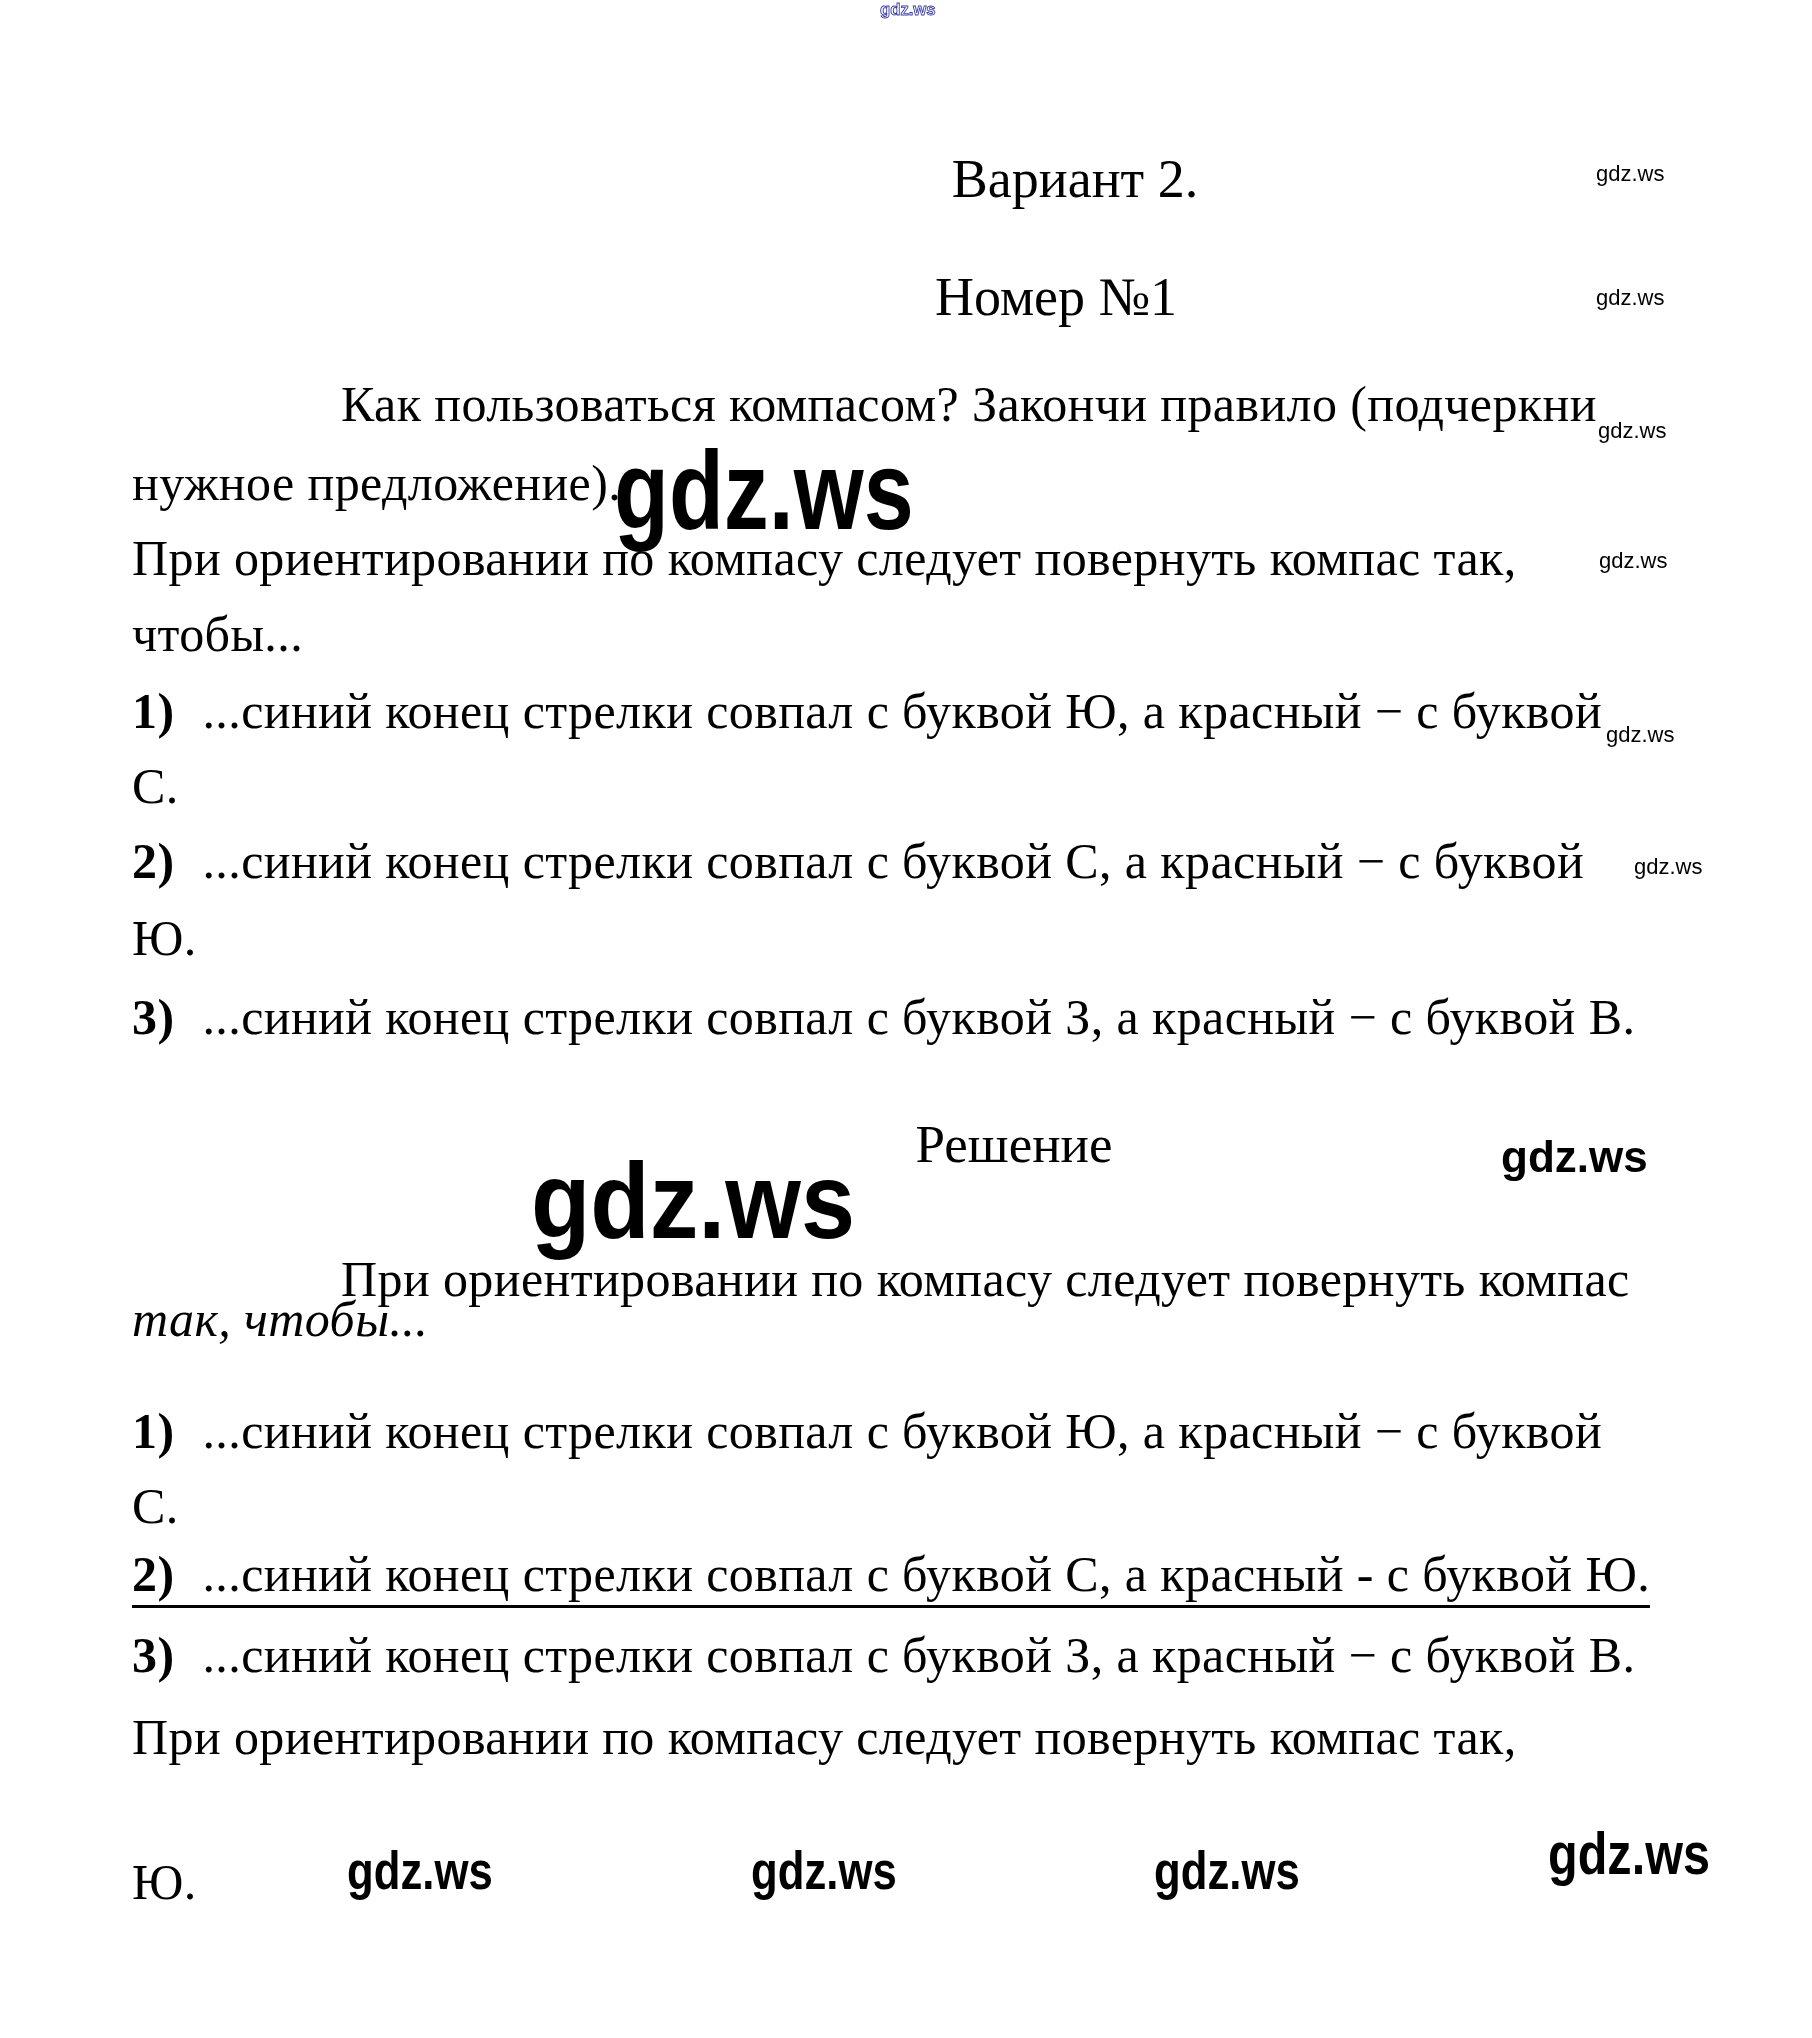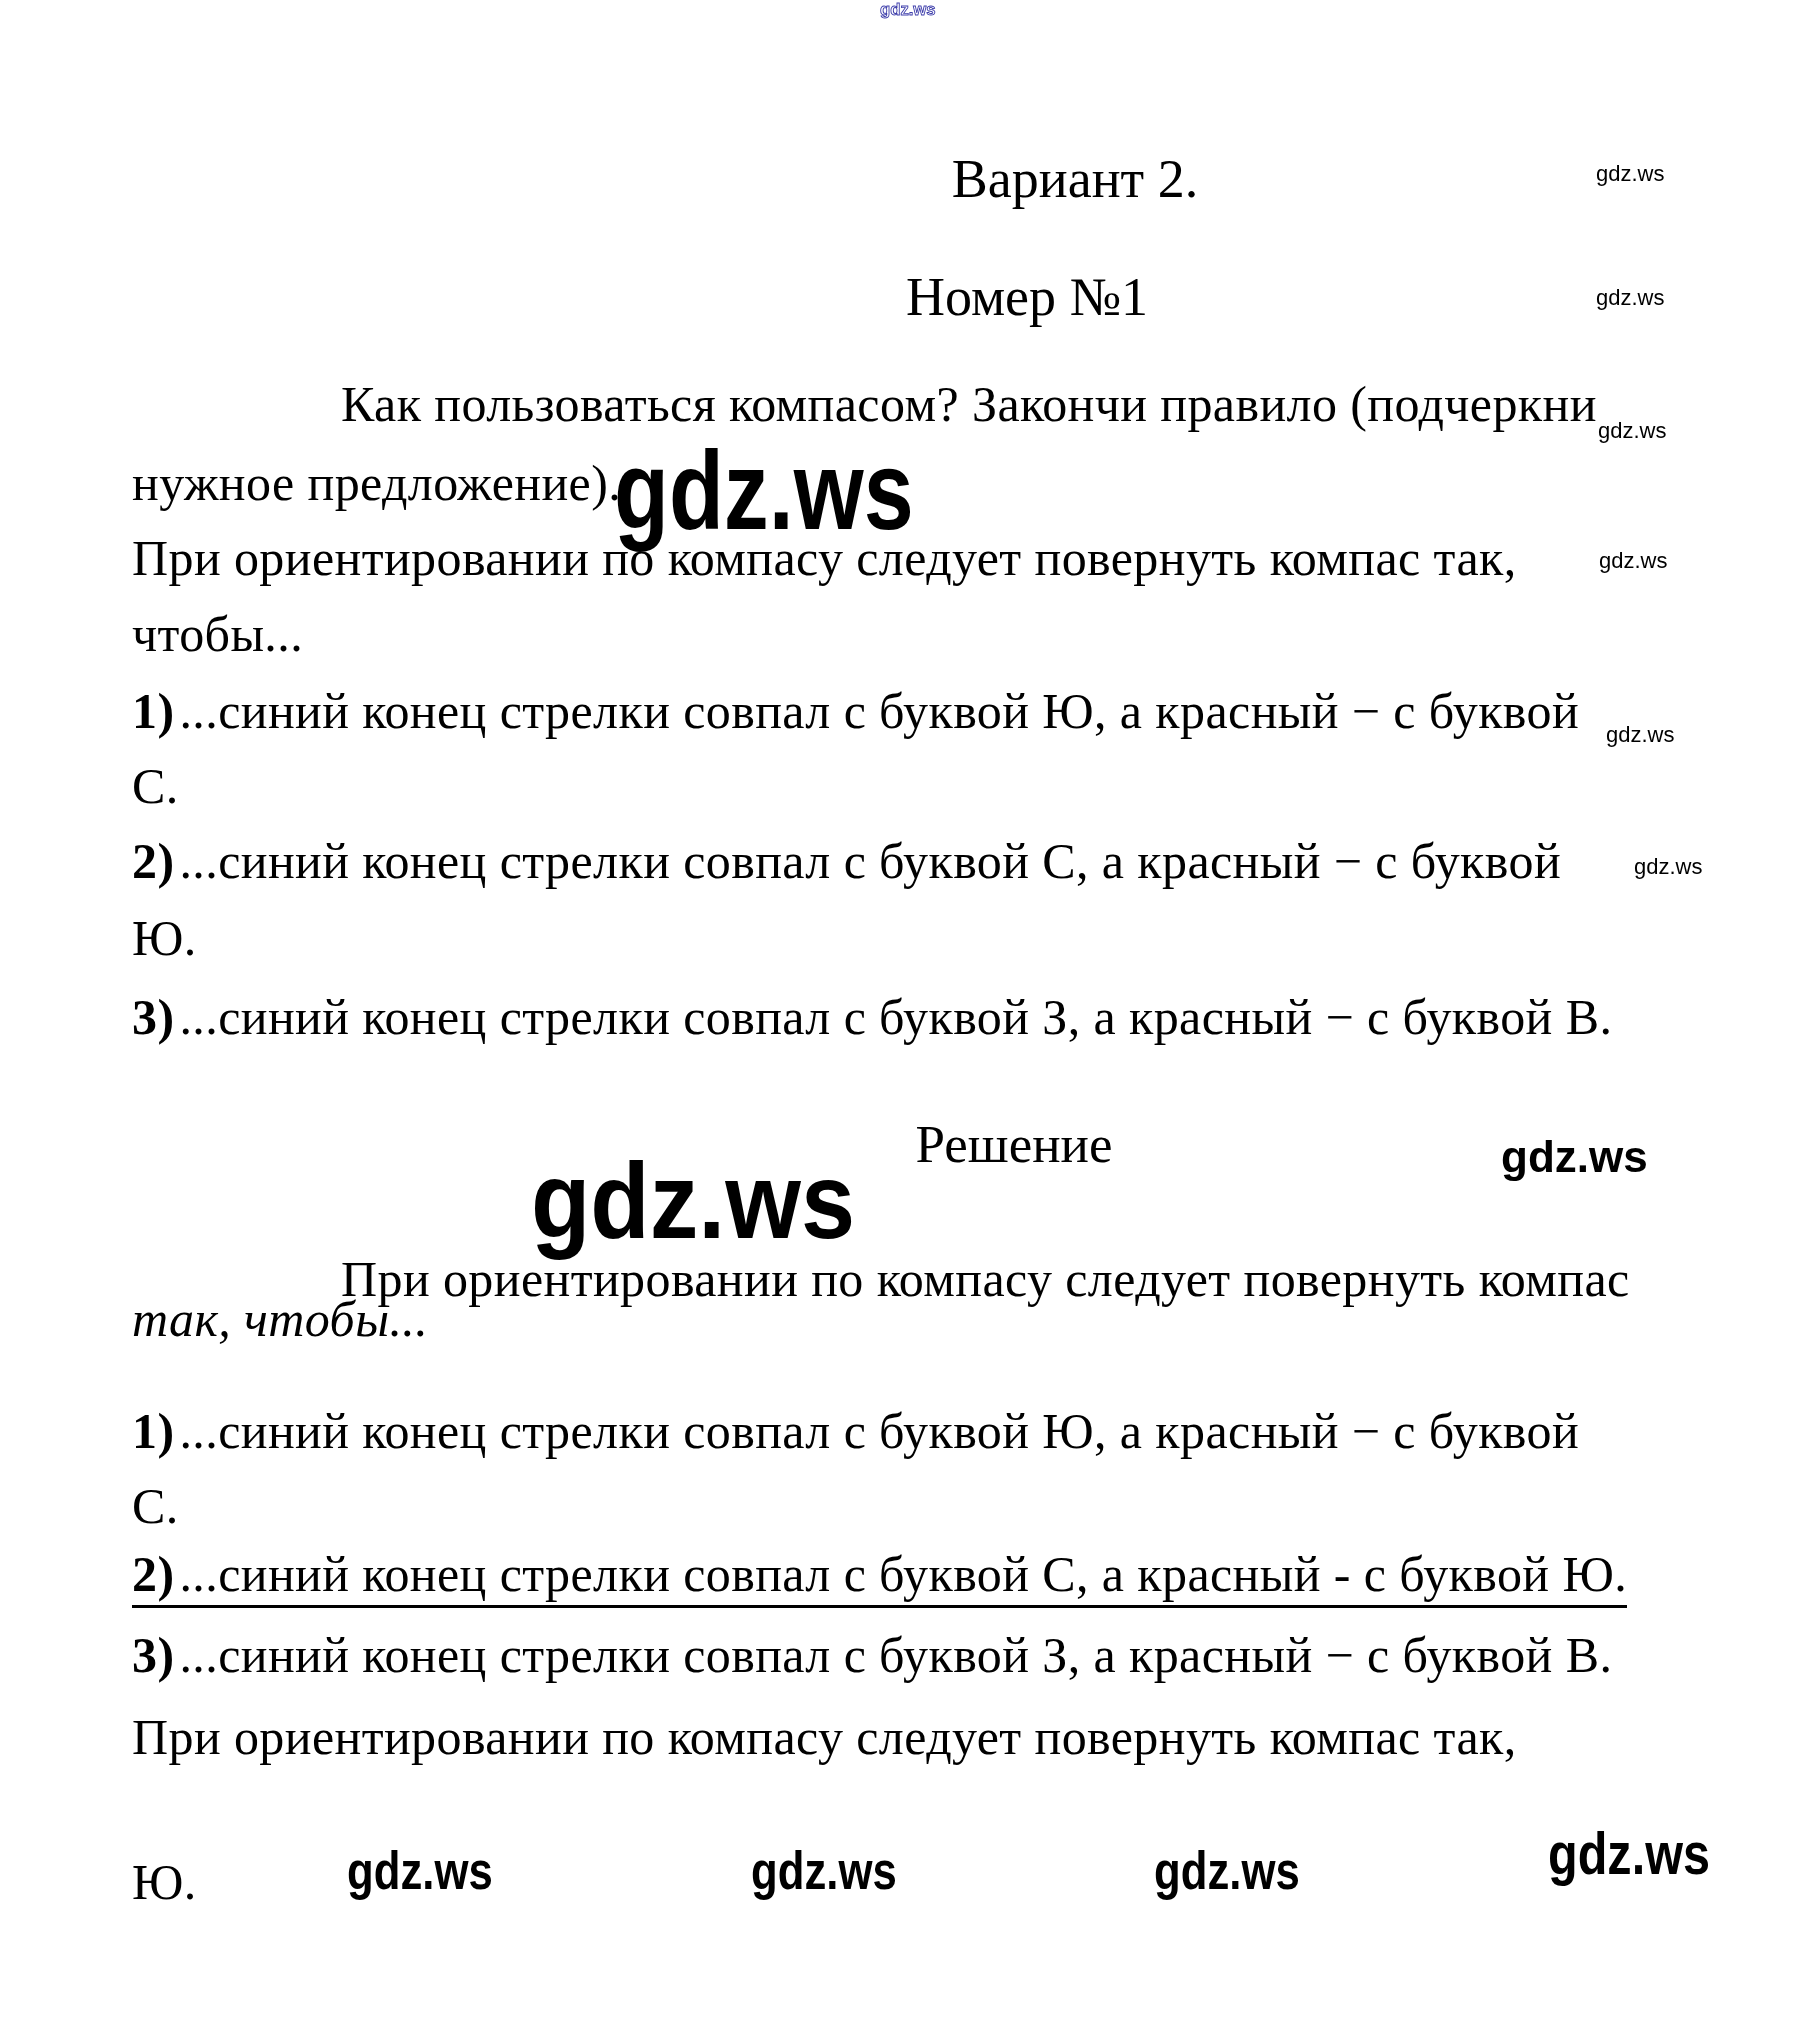--- a/index.html
+++ b/index.html
@@ -15,21 +15,21 @@
   
   .ln{
     position:absolute;
     font-size:50px;
     line-height:1;
     letter-spacing:0.4px;
     white-space:nowrap;
     color:#000;
   }
   .marker{font-weight:bold;}
-  .mtext{margin-left:5px;}
+  .mtext{margin-left:28px;}
   .heading{
     position:absolute;
     font-size:54px;
     line-height:1;
     white-space:nowrap;
     transform:translateX(-50%);
   }
   .heading.solution{font-size:53px;}
   .underlined{
     border-bottom:3.5px solid #000;
@@ -58,21 +58,21 @@
   }
 </style>
 </head>
 <body>
 
 <div class="page">
 
   <div class="wm wm-logo" style="left:880px;top:1.8px;">gdz.ws</div>
 
   <div class="heading" style="left:1027px;top:152px;margin-left:48px;">Вариант 2.</div>
-  <div class="heading" style="left:1027px;top:270px;text-align:right;">Номер №1</div>
+  <div class="heading" style="left:1056px;top:270px;text-align:right;">Номер №1</div>
 
   <div class="wm wm-small" style="left:1596px;top:163px;">gdz.ws</div>
   <div class="wm wm-small" style="left:1596px;top:287px;">gdz.ws</div>
   <div class="wm wm-small" style="left:1598px;top:420px;">gdz.ws</div>
   <div class="wm wm-small" style="left:1599px;top:550px;">gdz.ws</div>
   <div class="wm wm-small" style="left:1606px;top:724px;">gdz.ws</div>
   <div class="wm wm-small" style="left:1634px;top:856px;">gdz.ws</div>
 
   <div class="wm wm-big" style="left:614px;top:436px;">gdz.ws</div>
   <div class="wm wm-big2" style="left:531px;top:1147px;">gdz.ws</div>

